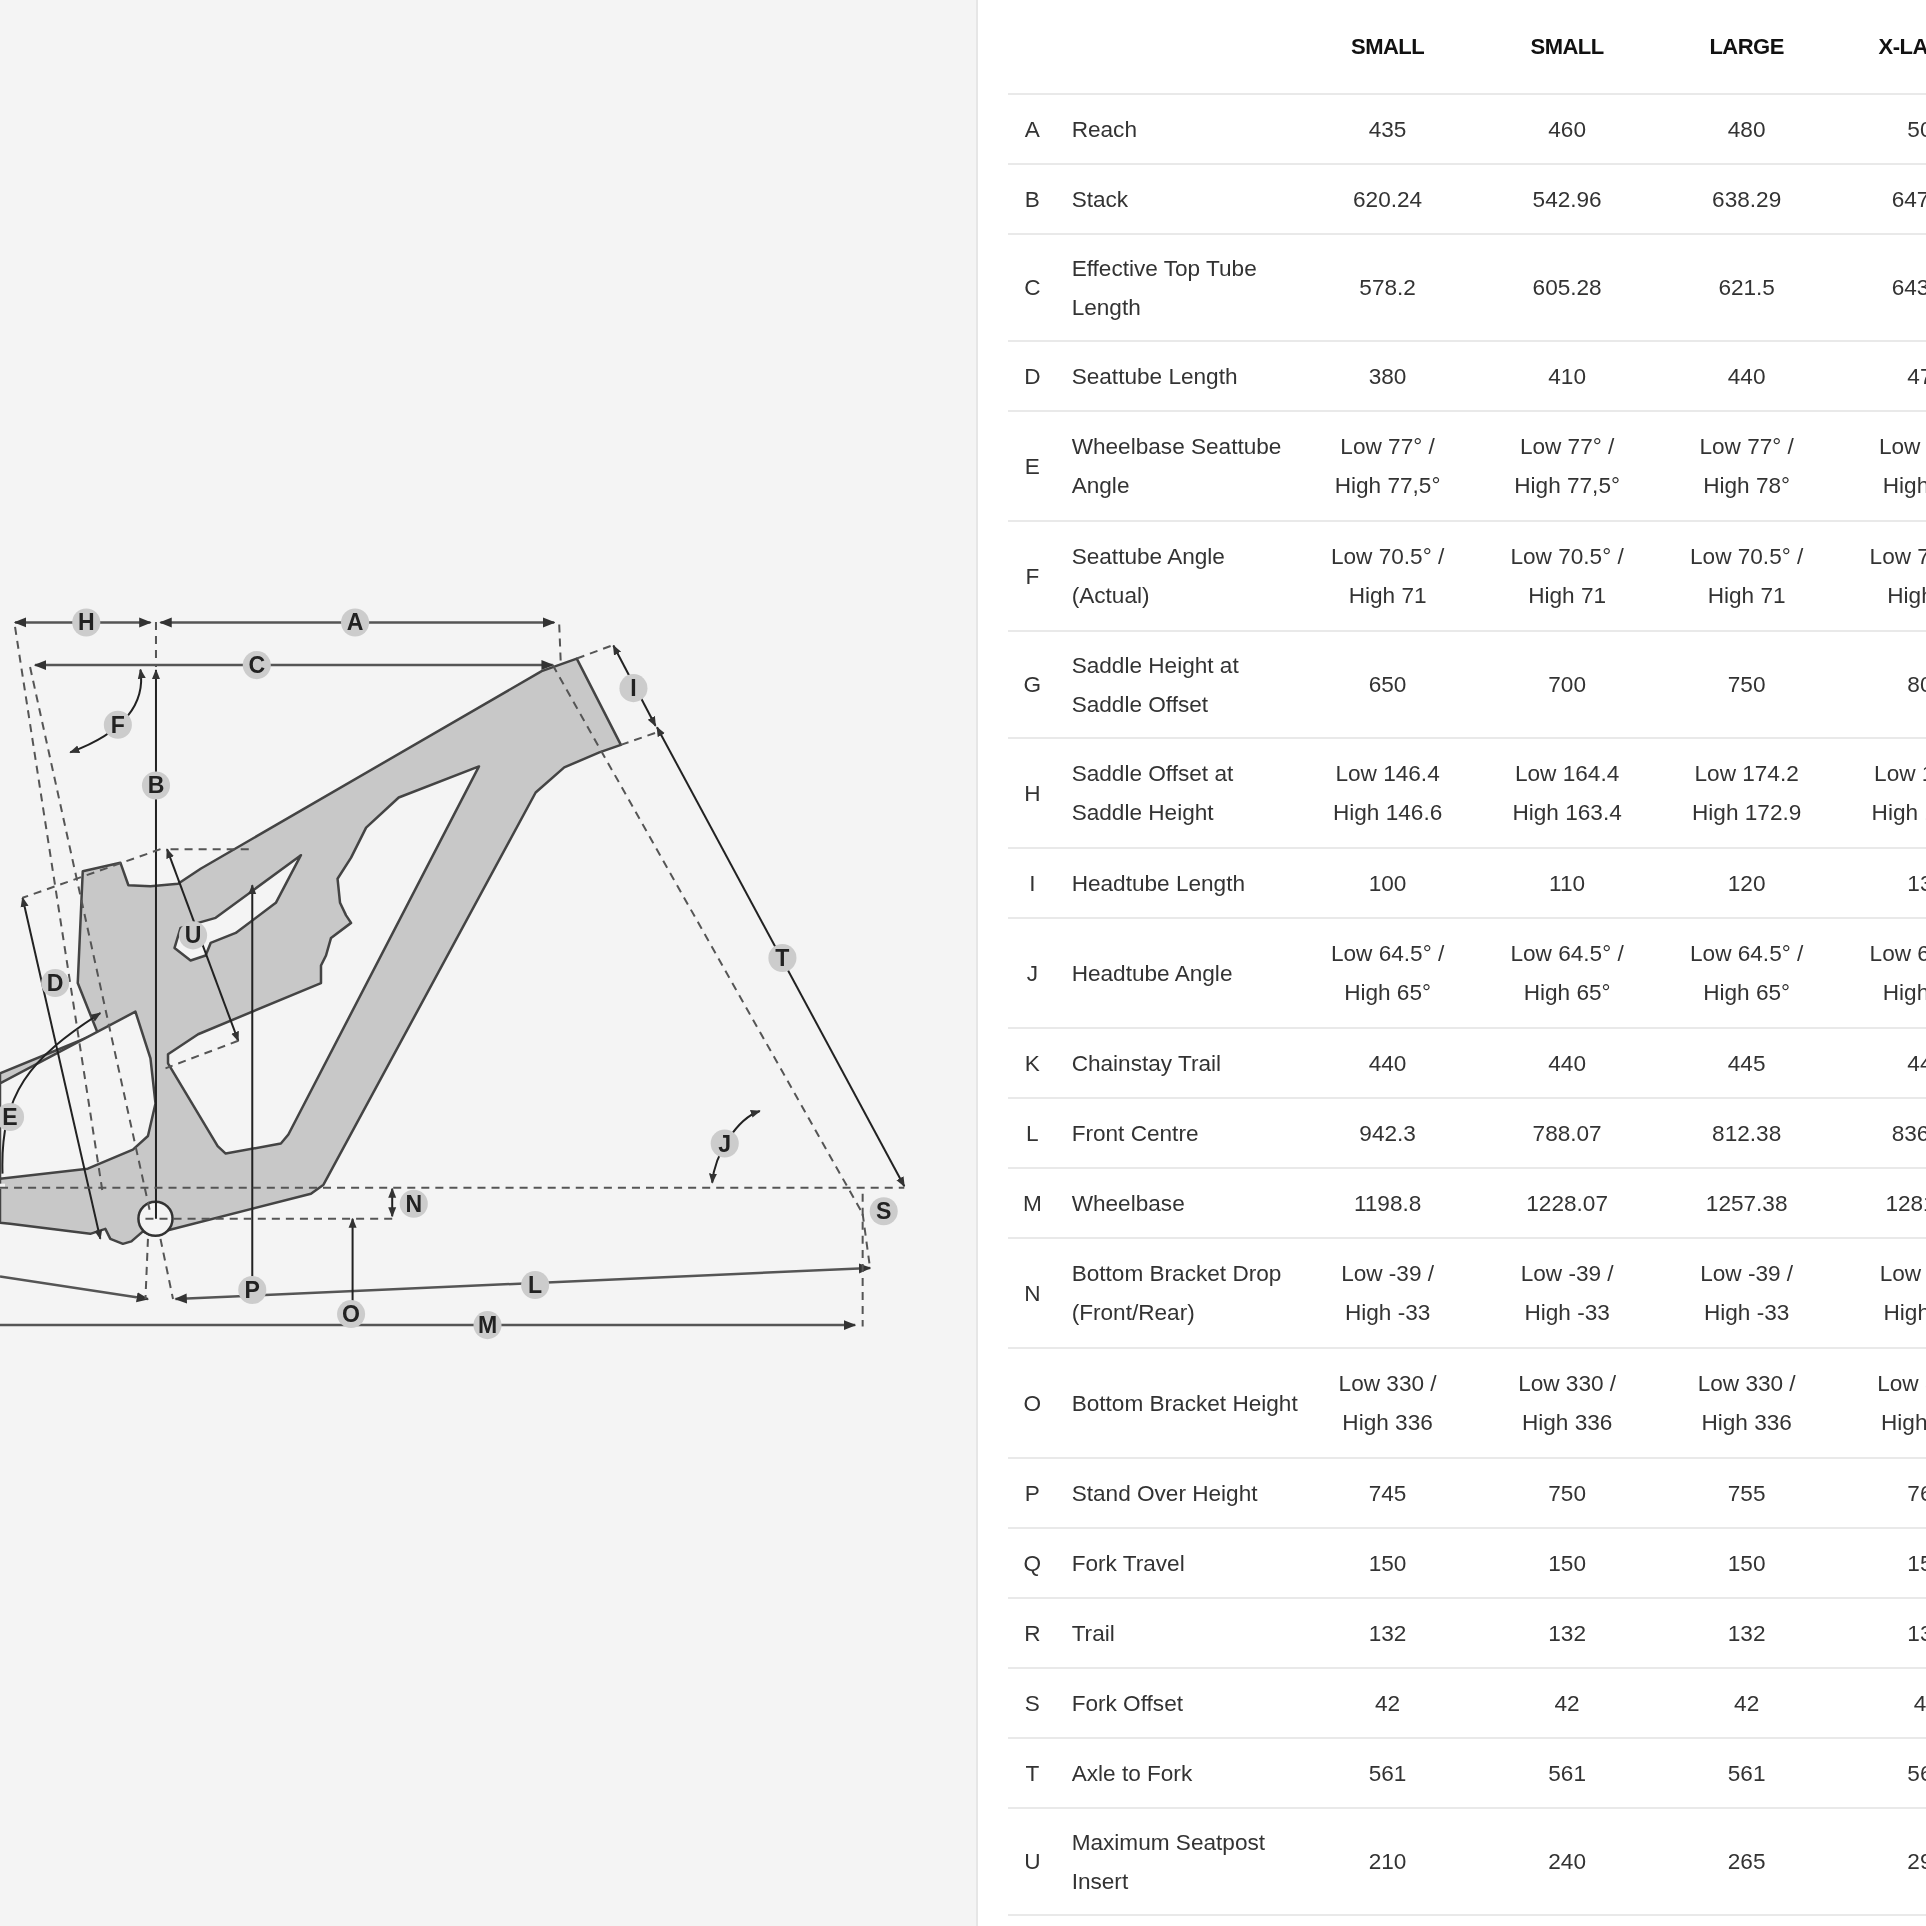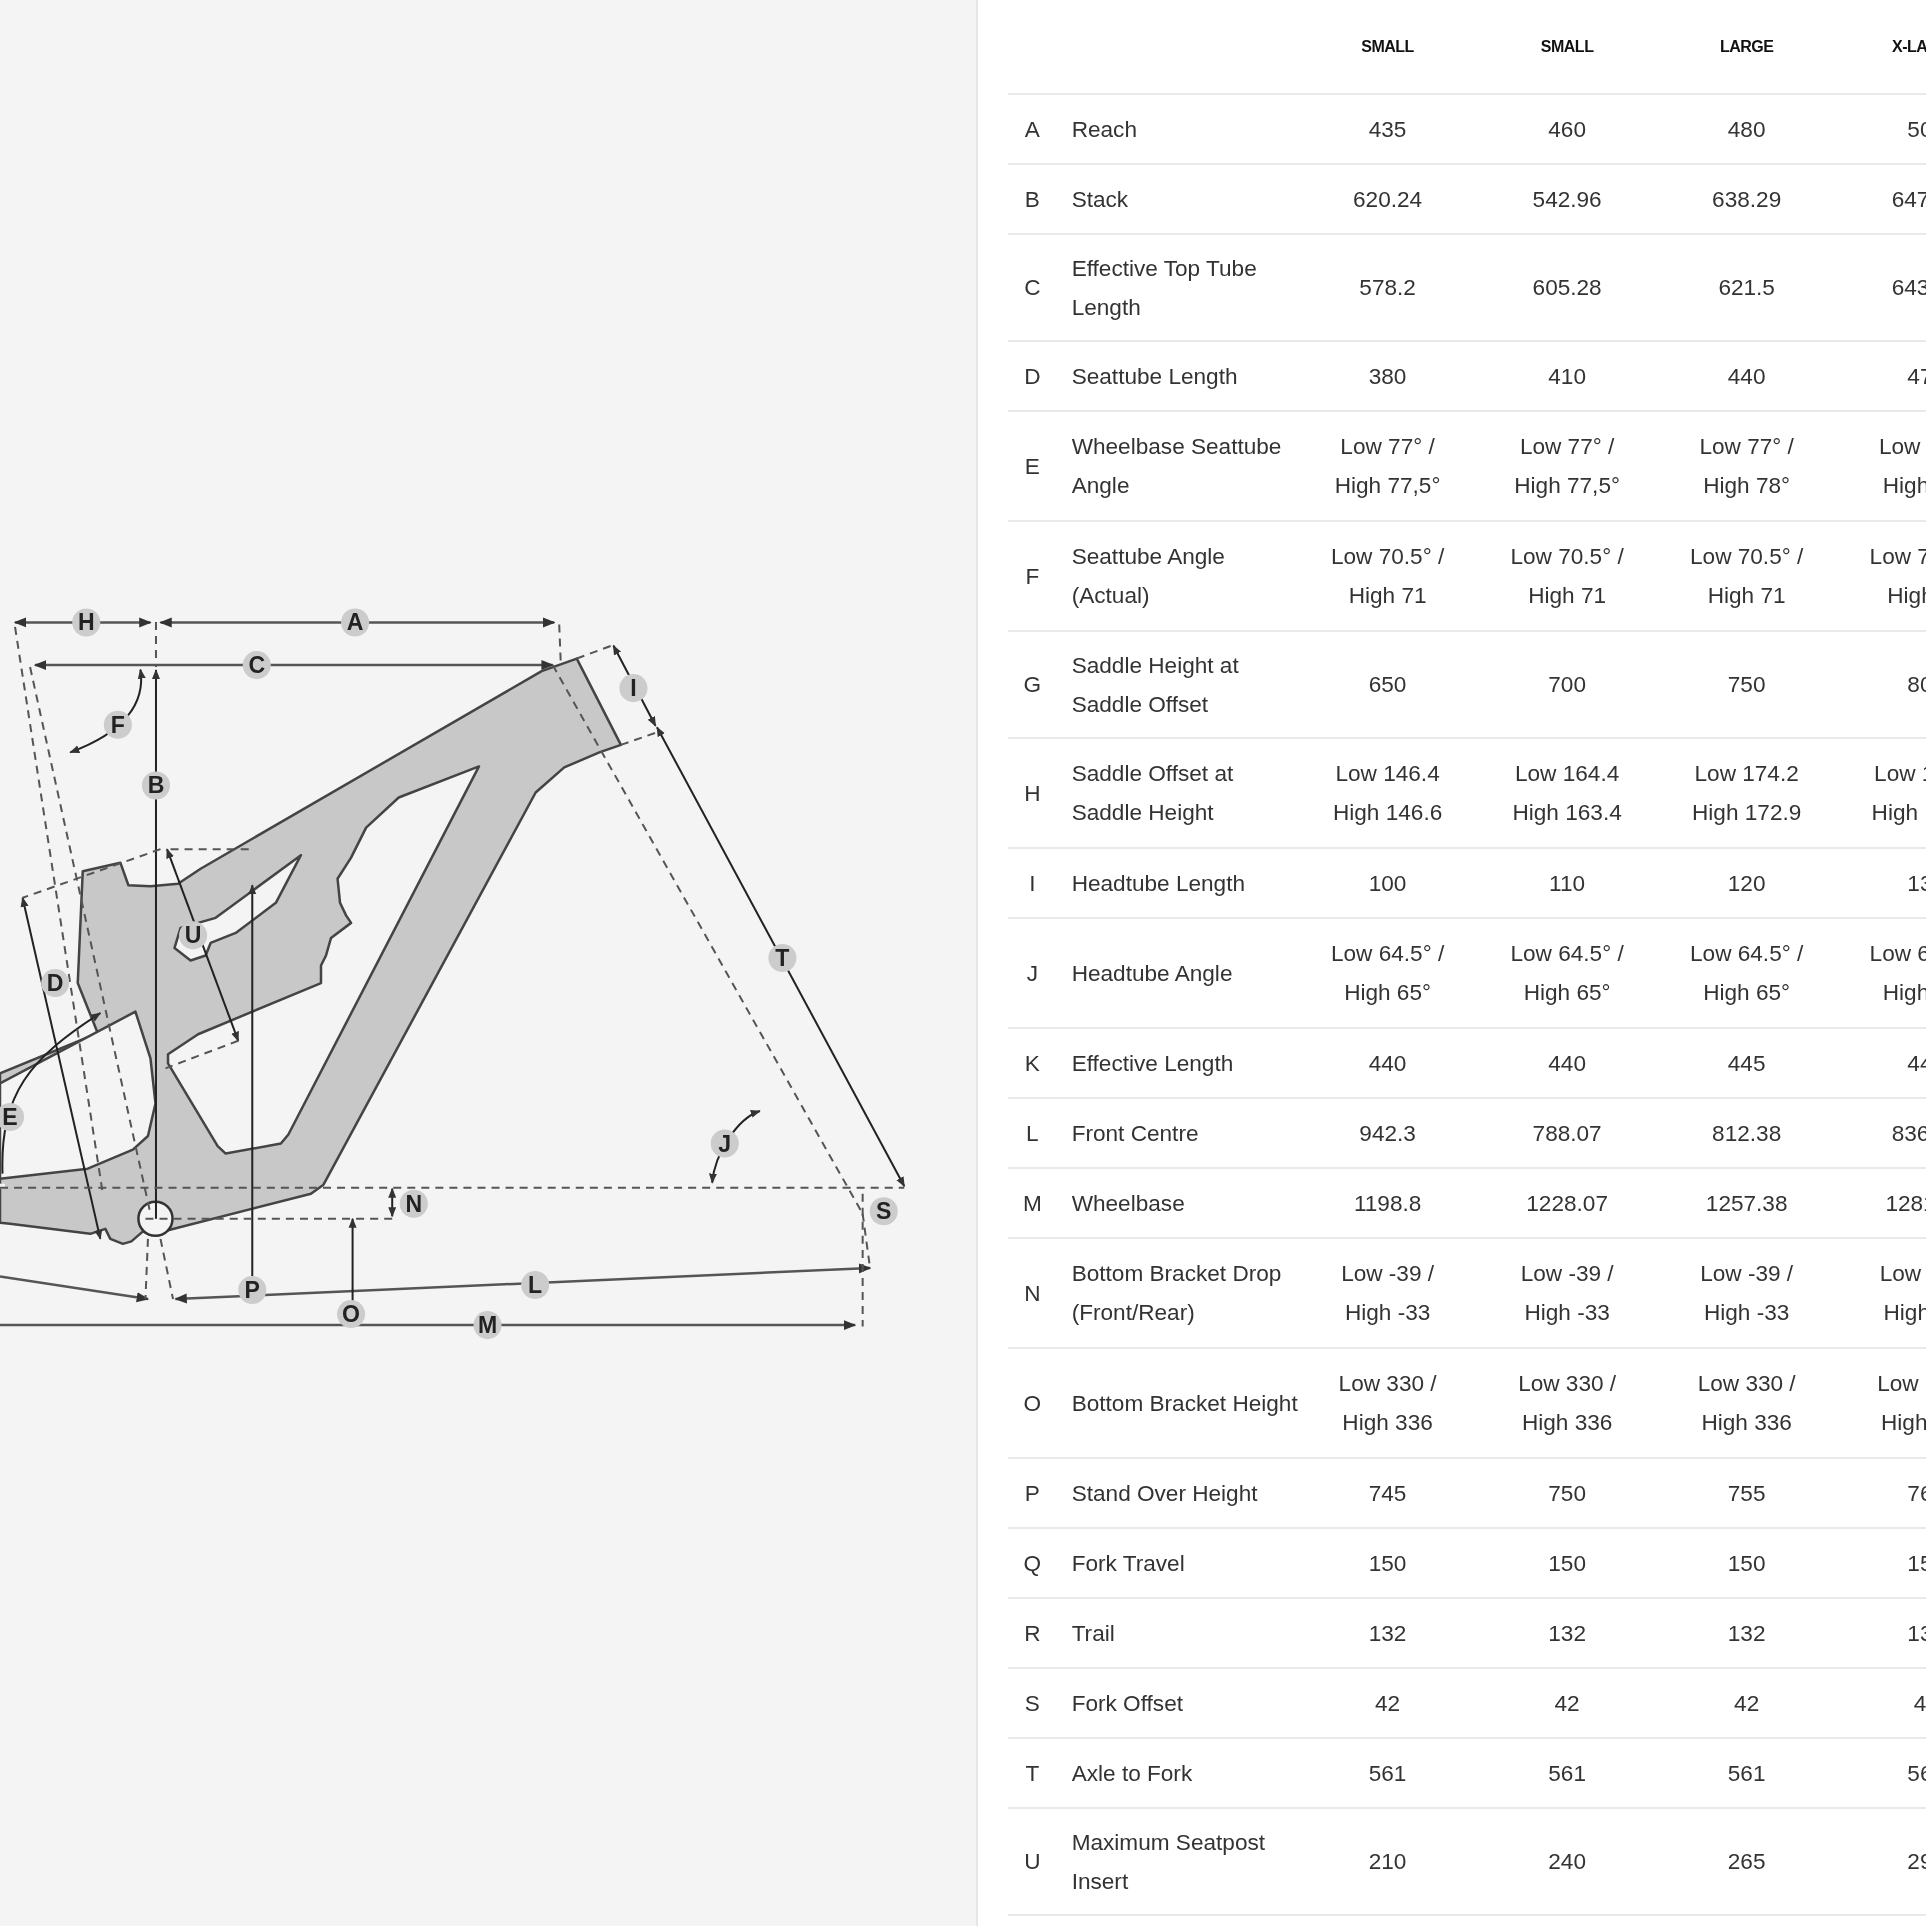--- a/index.html
+++ b/index.html
@@ -20,21 +20,21 @@
   }
   table.geo {
     position:absolute; left:29px; top:0;
     border-collapse:collapse; table-layout:fixed; width:1008px;
     font-size:22.6px; color:#333;
   }
   table.geo col.c-letter { width:45px; }
   table.geo col.c-label  { width:223px; }
   table.geo col.c-size   { width:166px; }
   table.geo th {
-    height:93px; font-weight:bold; color:#111; font-size:16px;
+    height:93px; font-weight:bold; color:#111; font-size:22px;
     text-align:center; vertical-align:middle; letter-spacing:-0.5px;
     border-bottom:2.5px solid #e9e9e9; padding:0;
   }
   table.geo td {
     border-bottom:2.5px solid #e9e9e9; padding:0; vertical-align:middle;
     line-height:39px;
   }
   table.geo td.letter { text-align:center; padding-left:0; color:#333; }
   table.geo td.label  { text-align:left; padding-left:15px; color:#333; }
   table.geo td.val    { text-align:center; color:#333; white-space:pre-line; }
@@ -324,21 +324,21 @@
 High 65°</td>
           <td class="val">Low 64.5° /
 High 65°</td>
           <td class="val">Low 64.5° /
 High 65°</td>
           <td class="val">Low 64.5° /
 High 65°</td>
         </tr>
         <tr class="h1">
           <td class="letter">K</td>
-          <td class="label">Effective Length</td>
+          <td class="label">Chainstay Trail</td>
           <td class="val">440</td>
           <td class="val">440</td>
           <td class="val">445</td>
           <td class="val">445</td>
         </tr>
         <tr class="h1">
           <td class="letter">L</td>
           <td class="label">Front Centre</td>
           <td class="val">942.3</td>
           <td class="val">788.07</td>

